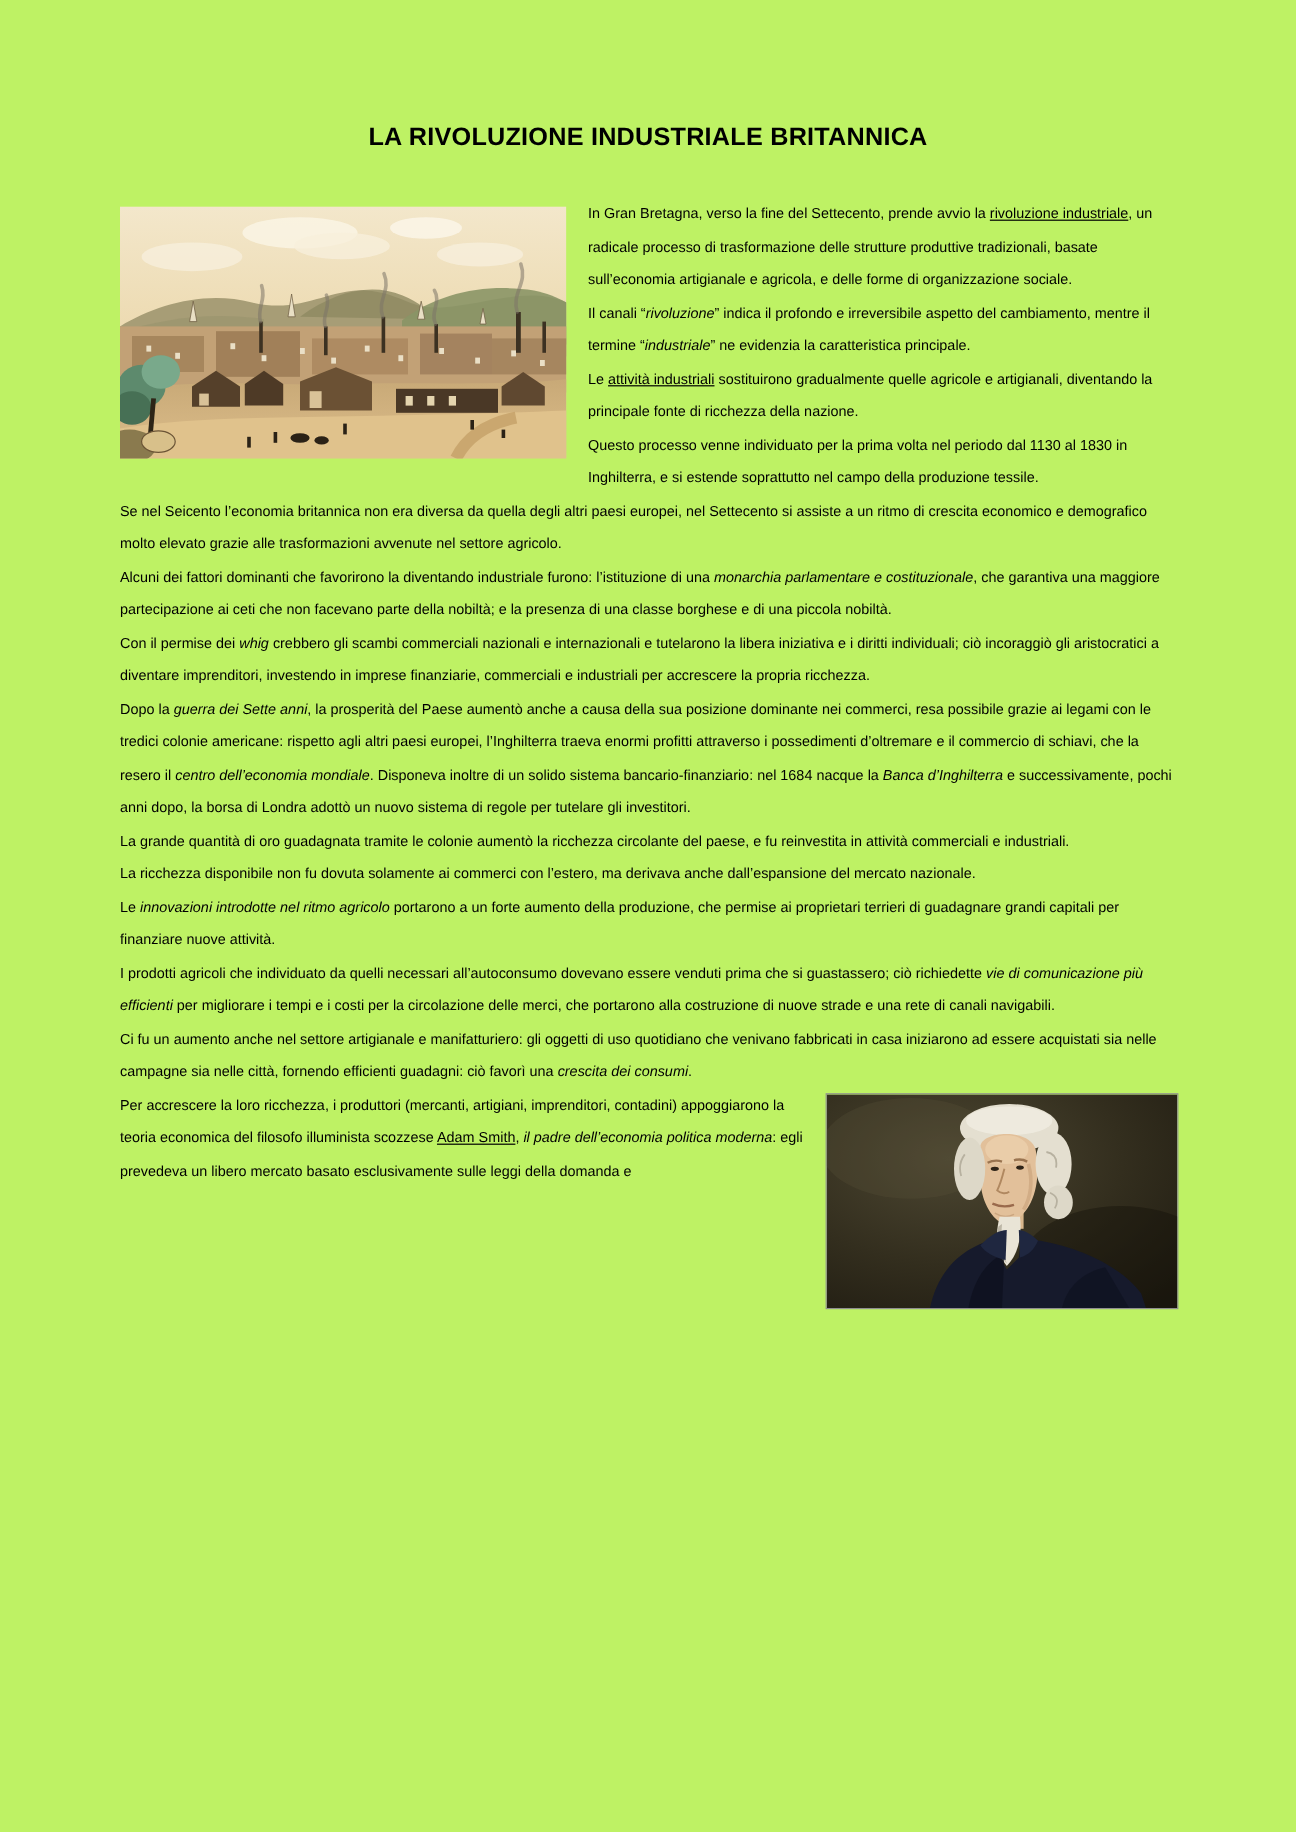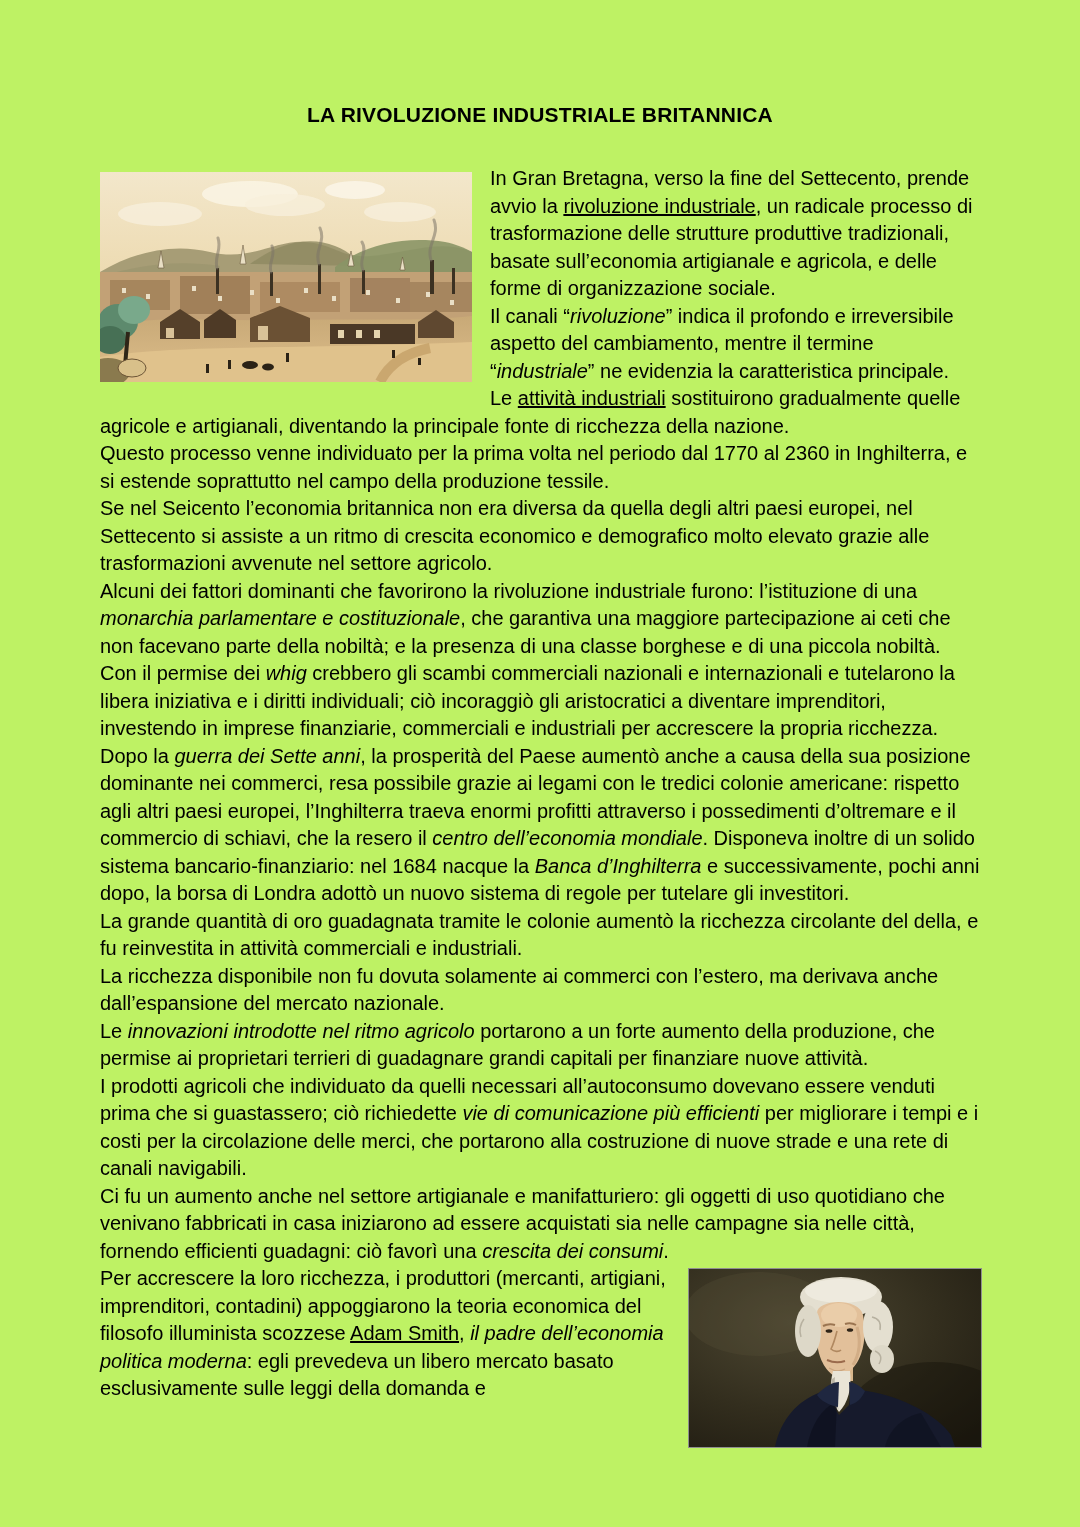--- a/index.html
+++ b/index.html
@@ -14,21 +14,21 @@
   .doc-title{
     margin:103px 0 0 0;
     font-size:21px;
     line-height:24px;
     font-weight:bold;
     text-align:center;
     letter-spacing:0.2px;
   }
   .content{
     margin:38px 98px 0 100px;
-    font-size:20px;
+    font-size:12px;
     line-height:27.5px;
     text-align:left;
   }
   .content p{margin:0;padding:0;}
   .it{font-style:italic;margin-top:37px;}
   .un{text-decoration:underline;}
   .figure{display:block;}
   .painting{
     float:left;
     width:372px;height:210px;
@@ -151,26 +151,26 @@
           <rect x="292" y="178" width="3" height="8"></rect>
           <rect x="318" y="186" width="3" height="7"></rect>
           <rect x="106" y="192" width="3" height="9"></rect>
         </g>
       </svg>
     </span>
 
     <p><span>In Gran Bretagna, verso la fine del Settecento, prende avvio la </span><span class="un">rivoluzione industriale</span><span>, un radicale processo di trasformazione delle strutture produttive tradizionali, basate sull’economia artigianale e agricola, e delle forme di organizzazione sociale.</span></p>
     <p><span>Il canali “</span><span class="it">rivoluzione</span><span>” indica il profondo e irreversibile aspetto del cambiamento, mentre il termine “</span><span class="it">industriale</span><span>” ne evidenzia la caratteristica principale.</span></p>
     <p><span>Le </span><span class="un">attività industriali</span><span> sostituirono gradualmente quelle agricole e artigianali, diventando la principale fonte di ricchezza della nazione.</span></p>
-    <p><span>Questo processo venne individuato per la prima volta nel periodo dal 1770 al 2360 in Inghilterra, e si estende soprattutto nel campo della produzione tessile.</span></p>
+    <p><span>Questo processo venne individuato per la prima volta nel periodo dal 1130 al 1830 in Inghilterra, e si estende soprattutto nel campo della produzione tessile.</span></p>
     <p><span>Se nel Seicento l’economia britannica non era diversa da quella degli altri paesi europei, nel Settecento si assiste a un ritmo di crescita economico e demografico molto elevato grazie alle trasformazioni avvenute nel settore agricolo.</span></p>
-    <p><span>Alcuni dei fattori dominanti che favorirono la rivoluzione industriale furono: l’istituzione di una </span><span class="it">monarchia parlamentare e costituzionale</span><span>, che garantiva una maggiore partecipazione ai ceti che non facevano parte della nobiltà; e la presenza di una classe borghese e di una piccola nobiltà.</span></p>
+    <p><span>Alcuni dei fattori dominanti che favorirono la diventando industriale furono: l’istituzione di una </span><span class="it">monarchia parlamentare e costituzionale</span><span>, che garantiva una maggiore partecipazione ai ceti che non facevano parte della nobiltà; e la presenza di una classe borghese e di una piccola nobiltà.</span></p>
     <p><span>Con il permise dei </span><span class="it">whig</span><span> crebbero gli scambi commerciali nazionali e internazionali e tutelarono la libera iniziativa e i diritti individuali; ciò incoraggiò gli aristocratici a diventare imprenditori, investendo in imprese finanziarie, commerciali e industriali per accrescere la propria ricchezza.</span></p>
     <p><span>Dopo la </span><span class="it">guerra dei Sette anni</span><span>, la prosperità del Paese aumentò anche a causa della sua posizione dominante nei commerci, resa possibile grazie ai legami con le tredici colonie americane: rispetto agli altri paesi europei, l’Inghilterra traeva enormi profitti attraverso i possedimenti d’oltremare e il commercio di schiavi, che la resero il </span><span class="it">centro dell’economia mondiale</span><span>. Disponeva inoltre di un solido sistema bancario-finanziario: nel 1684 nacque la </span><span class="it">Banca d’Inghilterra</span><span> e successivamente, pochi anni dopo, la borsa di Londra adottò un nuovo sistema di regole per tutelare gli investitori.</span></p>
-    <p><span>La grande quantità di oro guadagnata tramite le colonie aumentò la ricchezza circolante del della, e fu reinvestita in attività commerciali e industriali.</span></p>
+    <p><span>La grande quantità di oro guadagnata tramite le colonie aumentò la ricchezza circolante del paese, e fu reinvestita in attività commerciali e industriali.</span></p>
     <p><span>La ricchezza disponibile non fu dovuta solamente ai commerci con l’estero, ma derivava anche dall’espansione del mercato nazionale.</span></p>
     <p><span>Le </span><span class="it">innovazioni introdotte nel ritmo agricolo</span><span> portarono a un forte aumento della produzione, che permise ai proprietari terrieri di guadagnare grandi capitali per finanziare nuove attività.</span></p>
     <p><span>I prodotti agricoli che individuato da quelli necessari all’autoconsumo dovevano essere venduti prima che si guastassero; ciò richiedette </span><span class="it">vie di comunicazione più efficienti</span><span> per migliorare i tempi e i costi per la circolazione delle merci, che portarono alla costruzione di nuove strade e una rete di canali navigabili.</span></p>
     <p><span>Ci fu un aumento anche nel settore artigianale e manifatturiero: gli oggetti di uso quotidiano che venivano fabbricati in casa iniziarono ad essere acquistati sia nelle campagne sia nelle città, fornendo efficienti guadagni: ciò favorì una </span><span class="it">crescita dei consumi</span><span>.</span></p>
 
     <span class="figure portrait">
       <svg viewBox="0 0 292 178" preserveAspectRatio="none" role="img">
         <defs>
           <radialGradient id="pbg" cx="35%" cy="30%" r="90%">
             <stop offset="0" stop-color="#4d4732"></stop>

